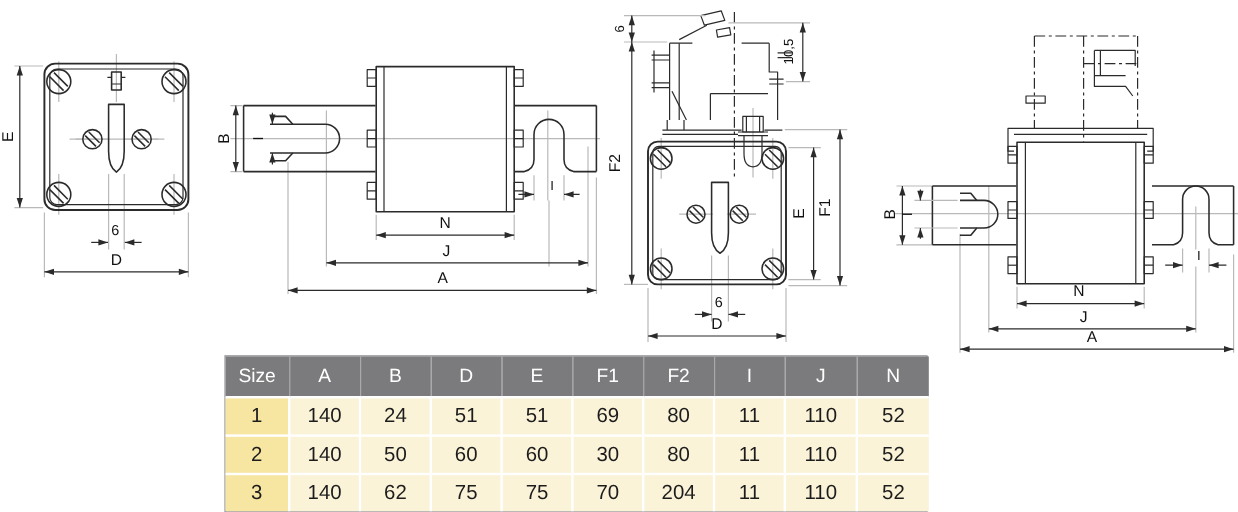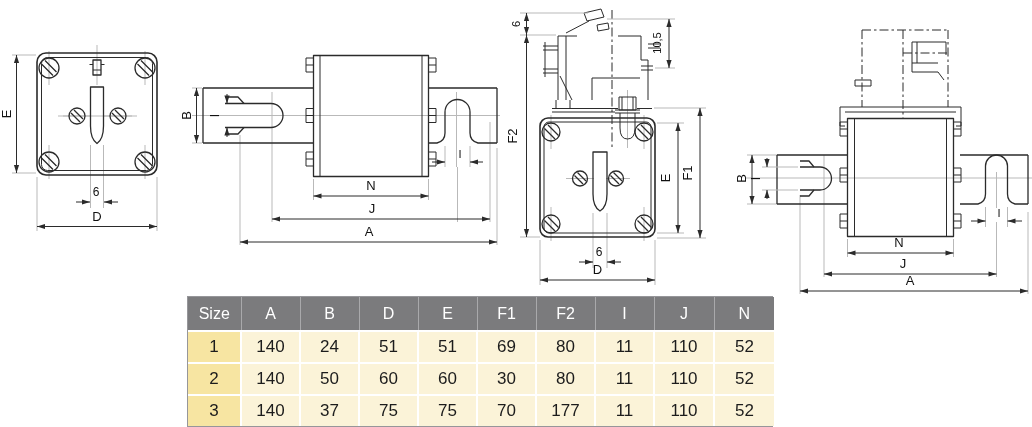--- a/index.html
+++ b/index.html
@@ -367,25 +367,25 @@
         <td>60</td>
         <td>30</td>
         <td>80</td>
         <td>11</td>
         <td>110</td>
         <td>52</td>
       </tr>
       <tr>
         <td class="size">3</td>
         <td>140</td>
-        <td>37</td>
+        <td>62</td>
         <td>75</td>
         <td>75</td>
         <td>70</td>
-        <td>177</td>
+        <td>204</td>
         <td>11</td>
         <td>110</td>
         <td>52</td>
       </tr>
     </tbody>
   </table>
 </div>
 
 </div>
 

